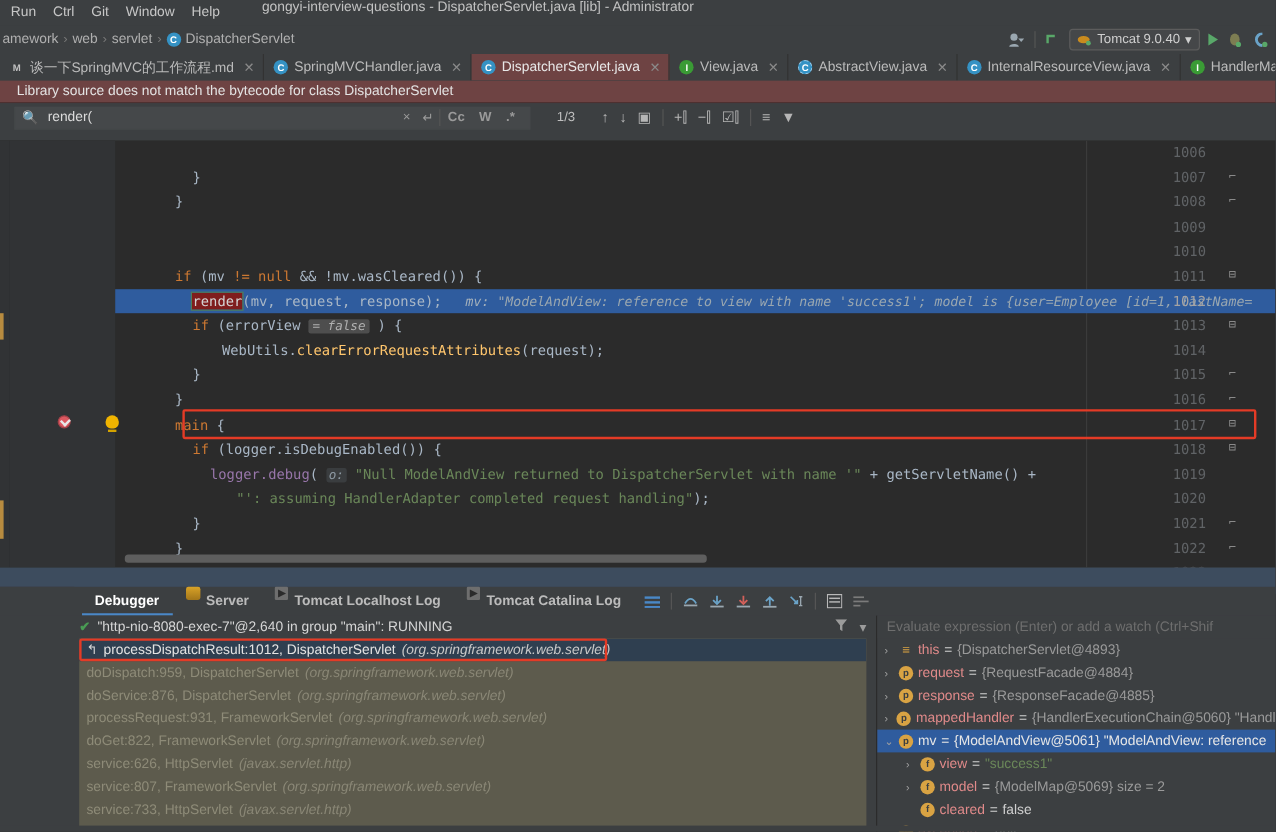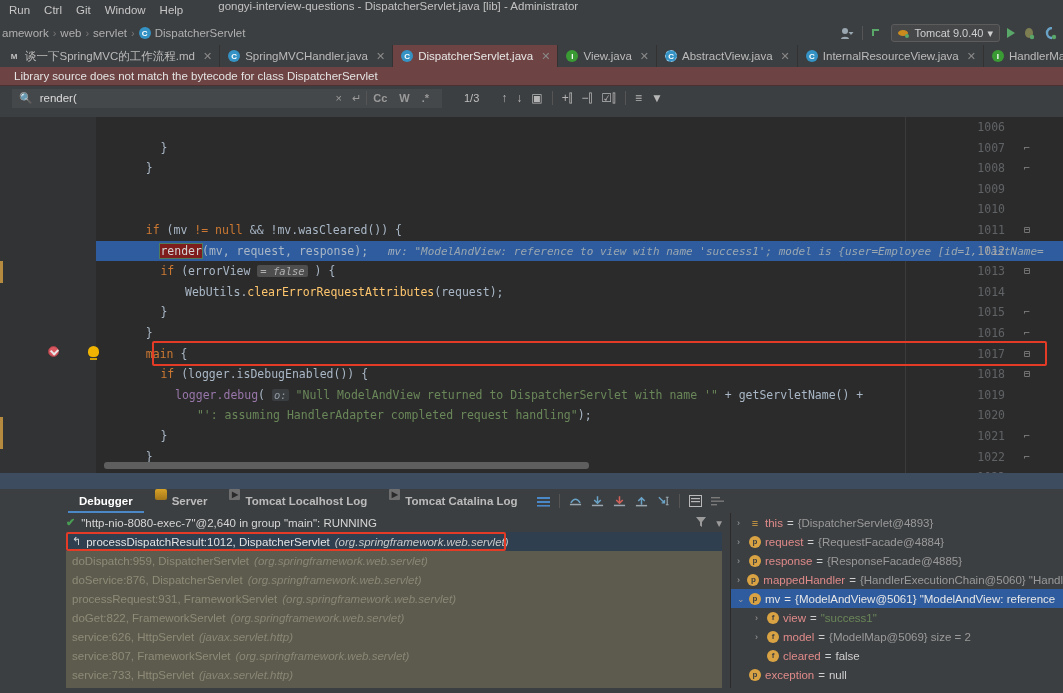--- a/index.html
+++ b/index.html
@@ -528,20 +528,23 @@
             </div>
             <div class="frame">
               <span>service:733, HttpServlet</span>
               <span class="pkg">(javax.servlet.http)</span>
             </div>
           </div>
         <div class="redbox" style="left:66px; top:19px; width:440px; height:19px;"></div>
       </div>
 
       <div class="vars">
+        <div class="watch-row">
+          <span>Evaluate expression (Enter) or add a watch (Ctrl+Shif</span>
+        </div>
         <div id="var-rows">
             <div class="var" style="padding-left: 6px;">
               <span class="arrow">›</span>
               <span class="vi vi-this">≡</span>
               <span class="vname">this</span>
               <span class="veq">=</span>
               <span class="vval">{DispatcherServlet@4893}</span>
             </div>
             <div class="var" style="padding-left: 6px;">
               <span class="arrow">›</span>

